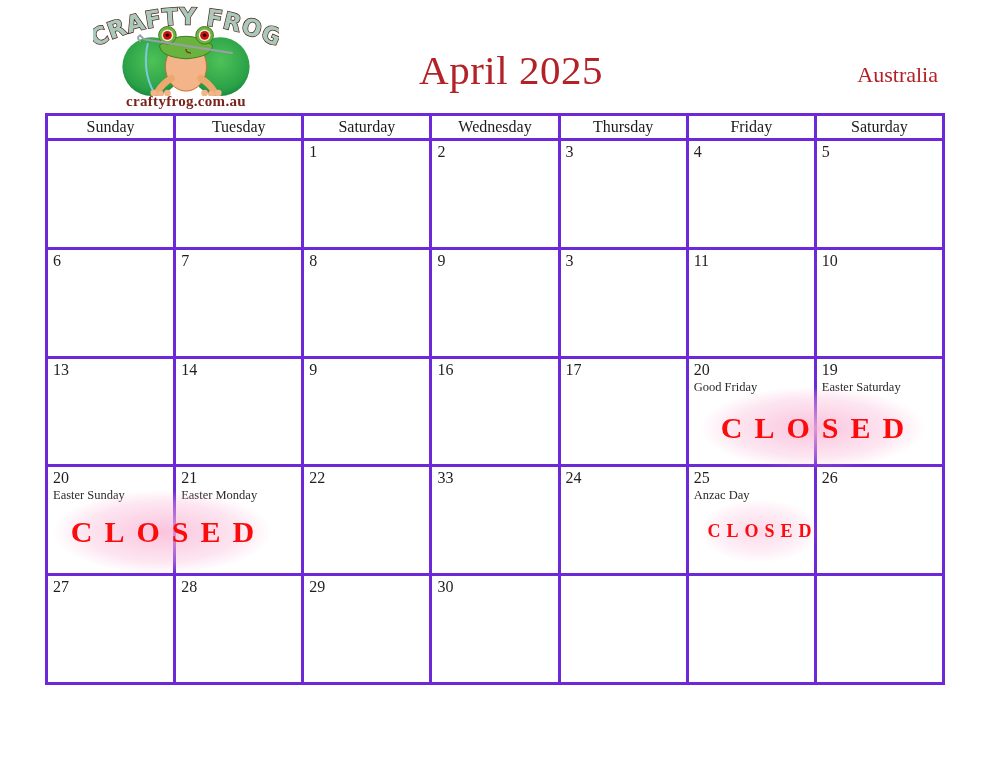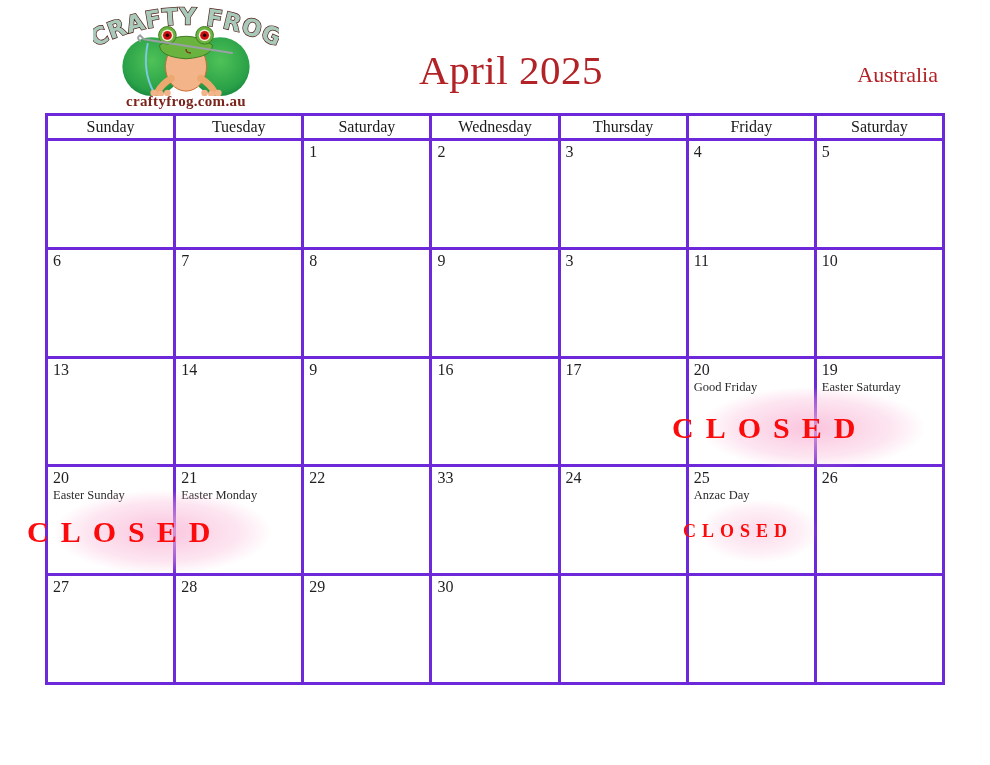--- a/index.html
+++ b/index.html
@@ -39,21 +39,21 @@
     height:25px; font-size:16px; font-weight:normal; color:#1a1a1a;
     text-align:center; vertical-align:middle;
   }
   .cal-table tr.cal-row { height:108.8px; }
   .cal-table td { vertical-align:top; padding:1px 5px; }
   .date-num { font-size:16px; color:#1f1f1f; line-height:1.25; }
   .holiday  { font-size:12.5px; color:#2a2a2a; line-height:1.15; }
 
   
   .stamp {
-    position:absolute; display:flex; align-items:center; 
+    position:absolute; display:flex; align-items:center; justify-content:center;
     pointer-events:none;
     background:radial-gradient(ellipse 50% 50% at center,
        rgba(249,181,213,0.80) 0%, rgba(249,181,213,0.34) 52%, rgba(249,181,213,0) 74%);
   }
   .stamp-text {
     font-family:"Liberation Serif", serif; font-weight:bold;
     color:var(--closed-red,#fb0b0b);
   }
   .stamp-a { left:660px; top:372px; width:305px; height:112px; }
   .stamp-a .stamp-text { font-size:30px; letter-spacing:12px; padding-left:12px; }

